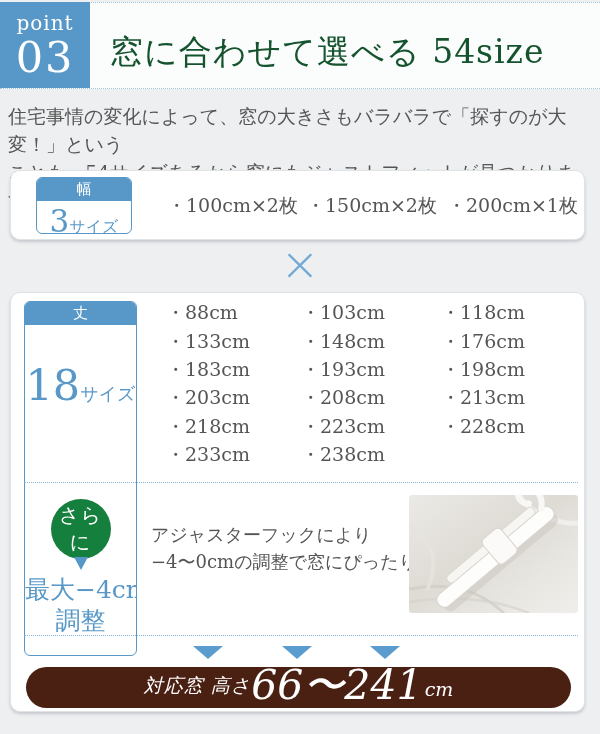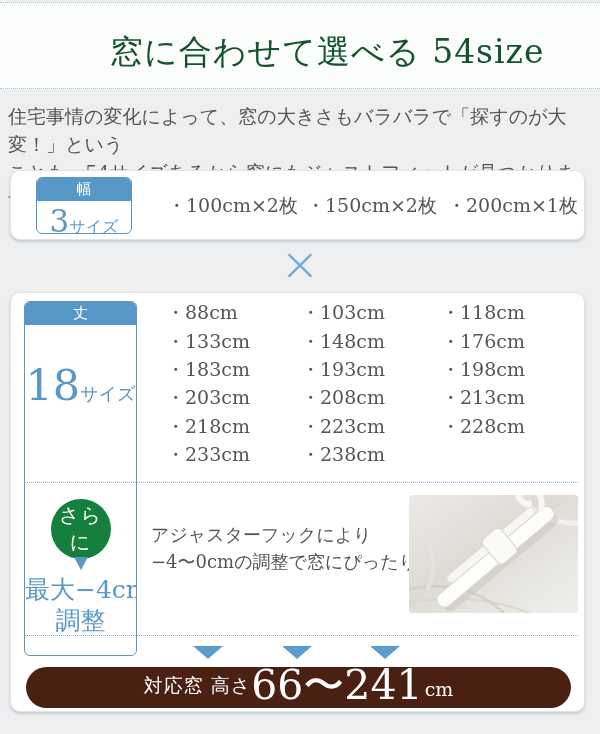--- a/index.html
+++ b/index.html
@@ -109,32 +109,37 @@
   }
   .arrow-1{left:182px;}
   .arrow-2{left:271px;}
   .arrow-3{left:359px;}
   
   .result-bar{
     position:absolute;left:15px;top:374px;width:545px;height:41px;
     border-radius:21px;background:#4a2013;color:#fff;
     display:flex;align-items:baseline;justify-content:center;
     white-space:nowrap;
+    font-style:italic;
   }
   .result-prefix{font-size:19px;letter-spacing:1px;transform:translateY(-9px);}
   .result-value{font-size:41px;line-height:41px;transform:translateY(-2px);}
   .result-unit{font-size:19px;margin-left:2px;transform:translateY(-5px);}
 </style>
 </head>
 <body>
 
 <div class="page">
 
   <div class="header-band">
     <div class="header-title">窓に合わせて選べる 54size</div>
+  </div>
+  <div class="point-box">
+    <div class="point-label">point</div>
+    <div class="point-number">03</div>
   </div>
 
   <div class="intro">
     <span>住宅事情の変化によって、窓の大きさもバラバラで「探すのが大変！」という</span><br>
     <span>ことも。54サイズあるから窓にもジャストフィットが見つかります。</span>
   </div>
 
   <div class="wbox box-width">
     <div class="label-card width-card">
       <div class="card-head">幅</div>

